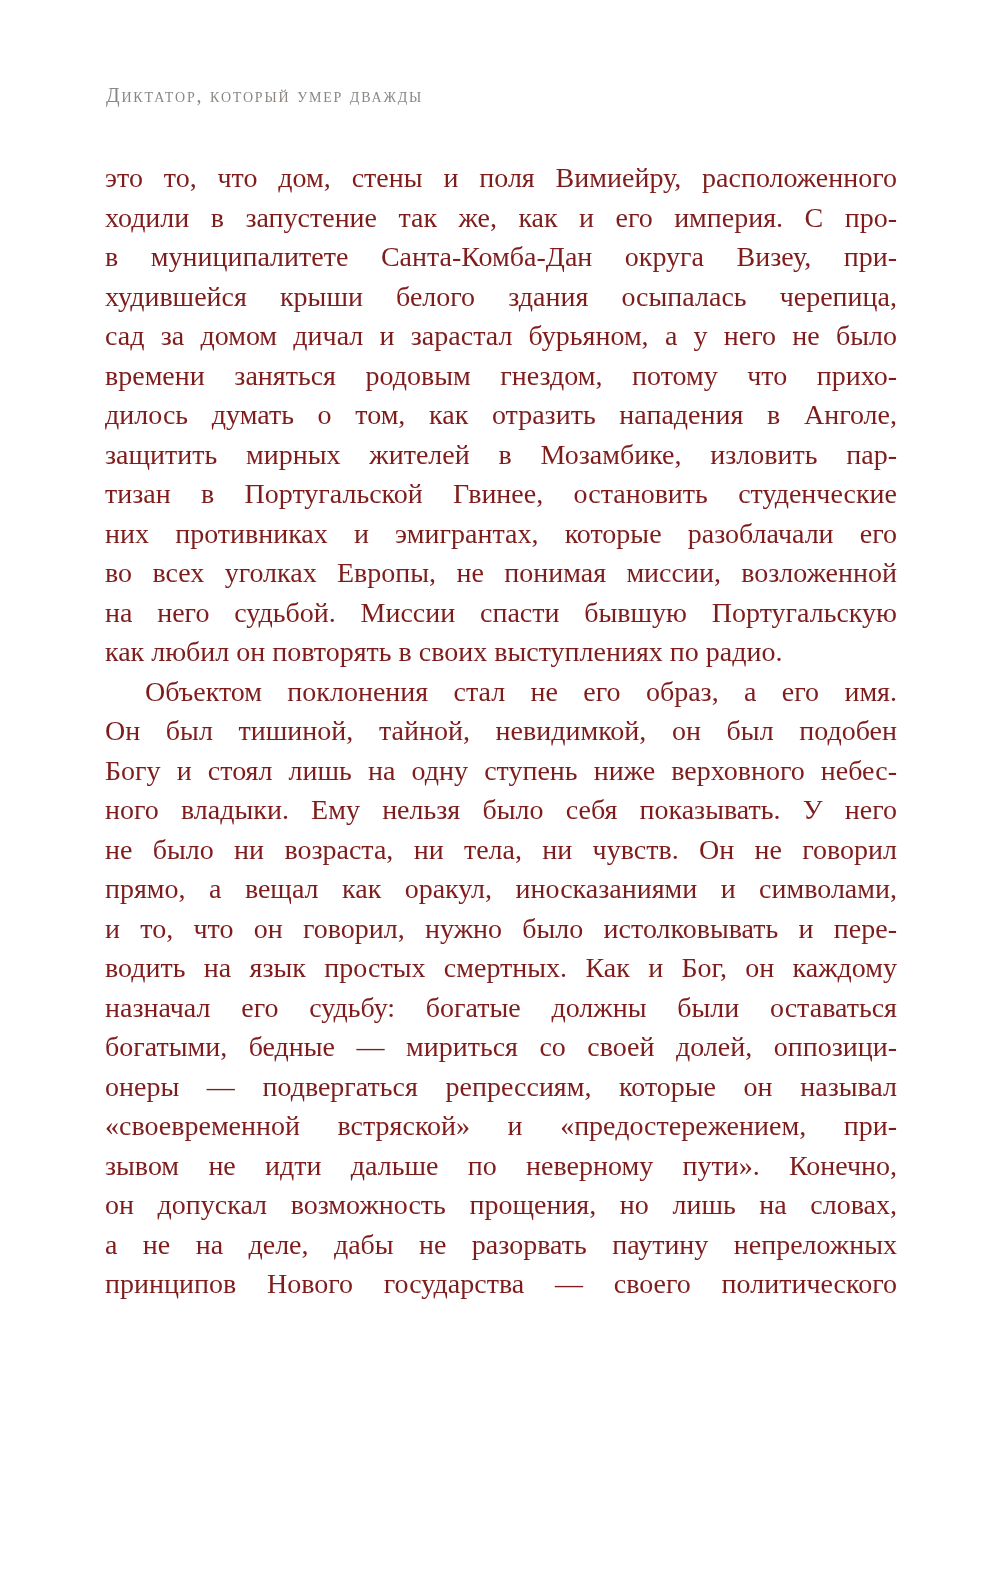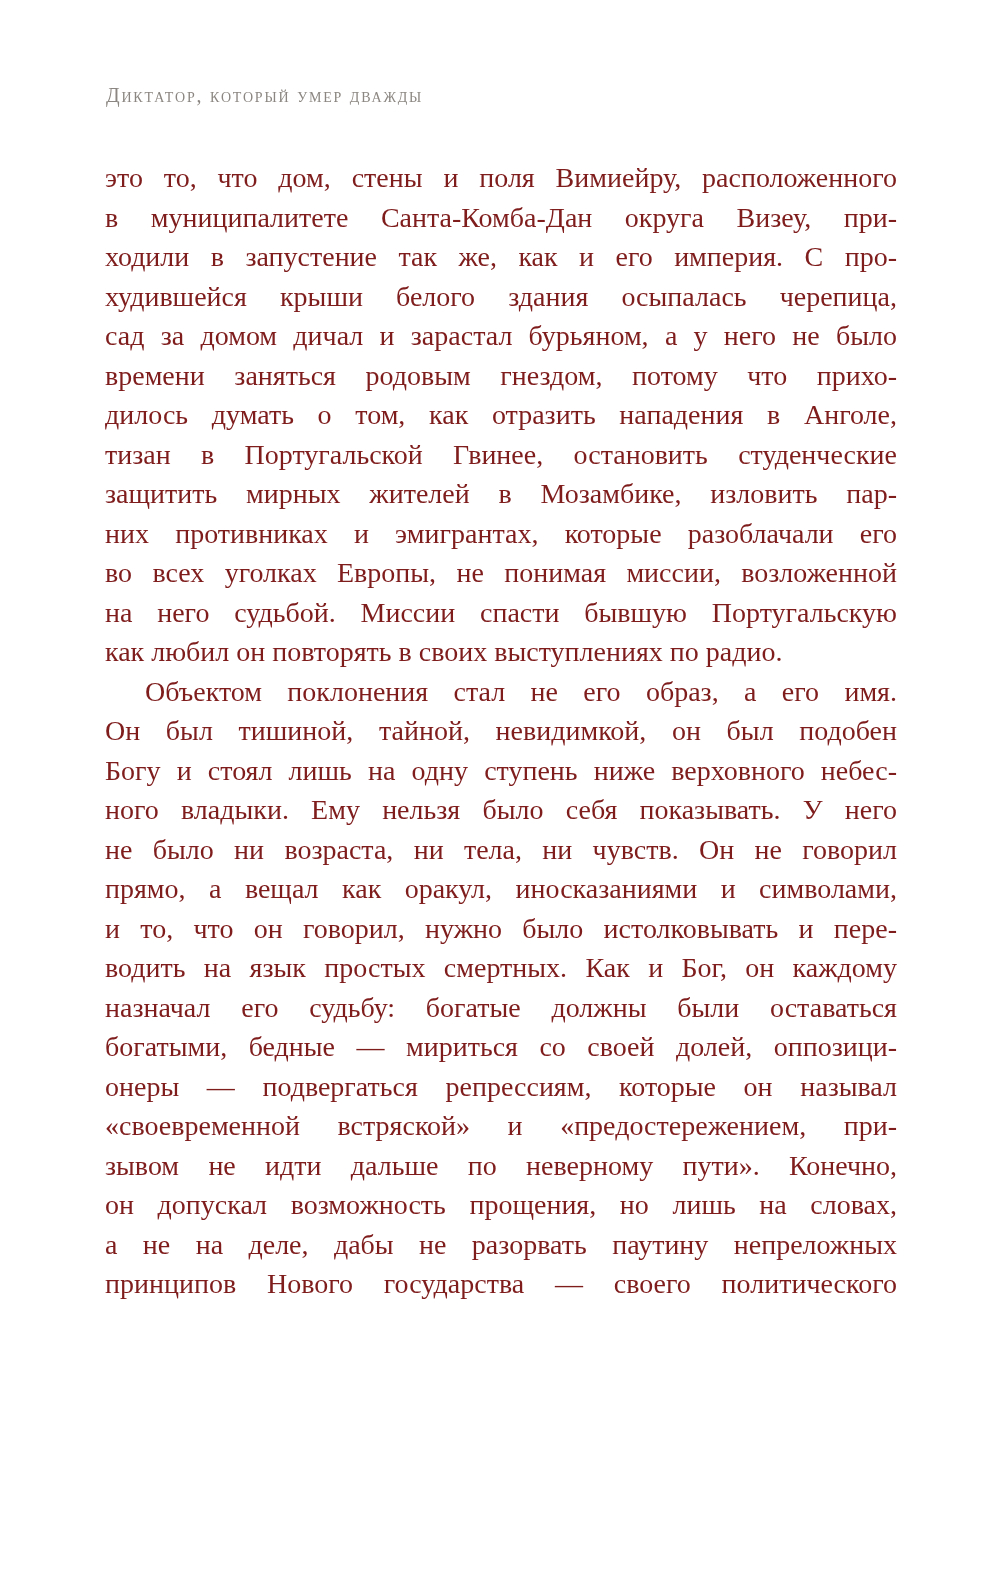--- a/index.html
+++ b/index.html
@@ -54,28 +54,28 @@
   }
 </style>
 </head>
 <body>
 
 <div class="page">
   <header class="running-header">Диктатор, который умер дважды</header>
 
   <main class="text-block">
       <div class="line">это то, что дом, стены и поля Вимиейру, расположенного</div>
+      <div class="line">ходили в запустение так же, как и его империя. С про-</div>
       <div class="line">в муниципалитете Санта-Комба-Дан округа Визеу, при-</div>
-      <div class="line">ходили в запустение так же, как и его империя. С про-</div>
       <div class="line">худившейся крыши белого здания осыпалась черепица,</div>
       <div class="line">сад за домом дичал и зарастал бурьяном, а у него не было</div>
       <div class="line">времени заняться родовым гнездом, потому что прихо-</div>
       <div class="line">дилось думать о том, как отразить нападения в Анголе,</div>
+      <div class="line">защитить мирных жителей в Мозамбике, изловить пар-</div>
       <div class="line">тизан в Португальской Гвинее, остановить студенческие</div>
-      <div class="line">защитить мирных жителей в Мозамбике, изловить пар-</div>
       <div class="line">них противниках и эмигрантах, которые разоблачали его</div>
       <div class="line">во всех уголках Европы, не понимая миссии, возложенной</div>
       <div class="line">на него судьбой. Миссии спасти бывшую Португальскую</div>
       <div class="line para-end">как любил он повторять в своих выступлениях по радио.</div>
       <div class="line indent">Объектом поклонения стал не его образ, а его имя.</div>
       <div class="line">Он был тишиной, тайной, невидимкой, он был подобен</div>
       <div class="line">Богу и стоял лишь на одну ступень ниже верховного небес-</div>
       <div class="line">ного владыки. Ему нельзя было себя показывать. У него</div>
       <div class="line">не было ни возраста, ни тела, ни чувств. Он не говорил</div>
       <div class="line">прямо, а вещал как оракул, иносказаниями и символами,</div>

